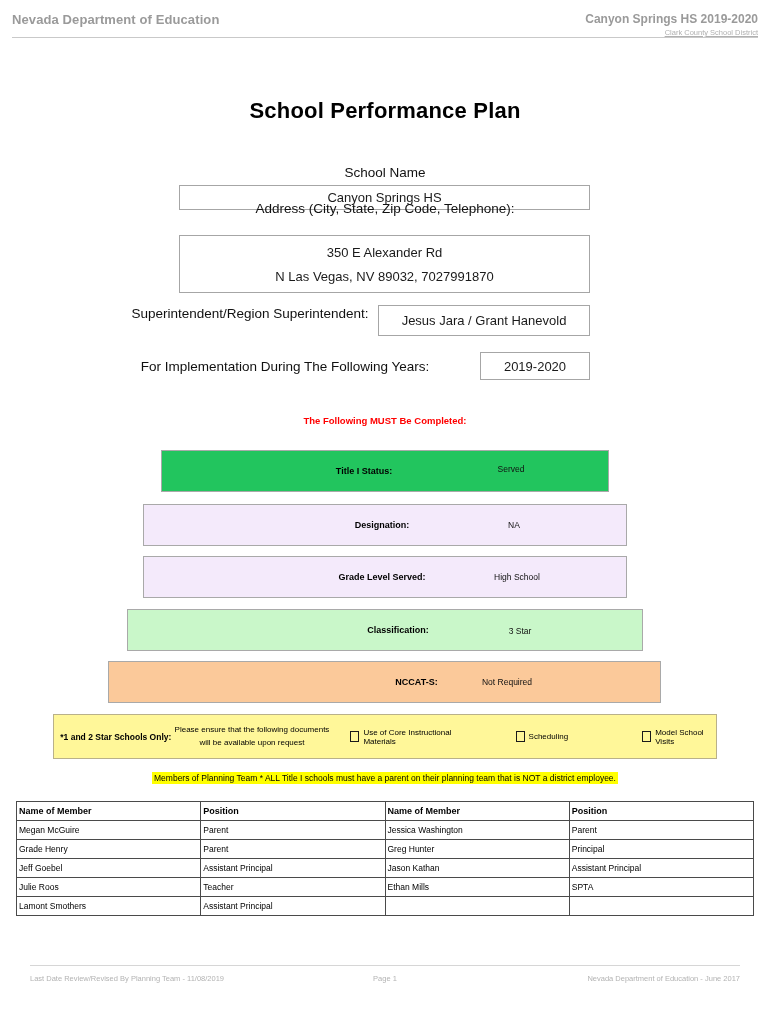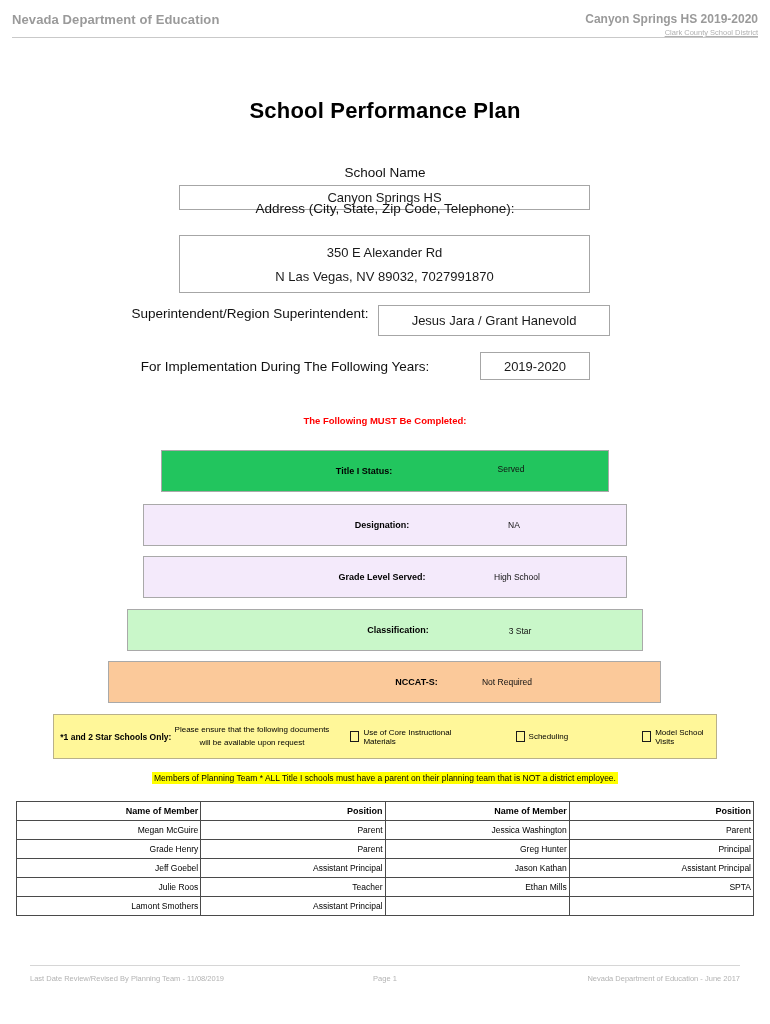--- a/index.html
+++ b/index.html
@@ -76,21 +76,21 @@
   #address-box {
     position: absolute; top: 235px; left: 179px; width: 411px; height: 58px;
     flex-direction: column; justify-content: center; gap: 9px;
   }
 
   #supt-label {
     position: absolute; top: 305px; left: 130px; width: 240px;
     text-align: center; line-height: 1.35;
   }
   #supt-box {
-    position: absolute; top: 305px; left: 378px; width: 232px; height: 31px;
+    position: absolute; top: 305px; left: 378px; width: 212px; height: 31px;
   }
 
   #impl-label {
     position: absolute; top: 359px; left: 100px; width: 370px;
     text-align: center;
   }
   #impl-box {
     position: absolute; top: 352px; left: 480px; width: 110px; height: 28px;
   }
 
@@ -189,21 +189,21 @@
   
   #members-table {
     position: absolute;
     top: 801px; left: 16px; width: 738px;
     border-collapse: collapse;
     table-layout: fixed;
   }
   #members-table th, #members-table td {
     border: 1px solid #4a4a4a;
     height: 19px;
-    text-align: right;
+    text-align: left;
     vertical-align: middle;
     padding: 0 2px;
   }
   #members-table th {
     font-size: 9px; font-weight: bold;
   }
   #members-table td {
     font-size: 8.5px; font-weight: normal;
   }
 

